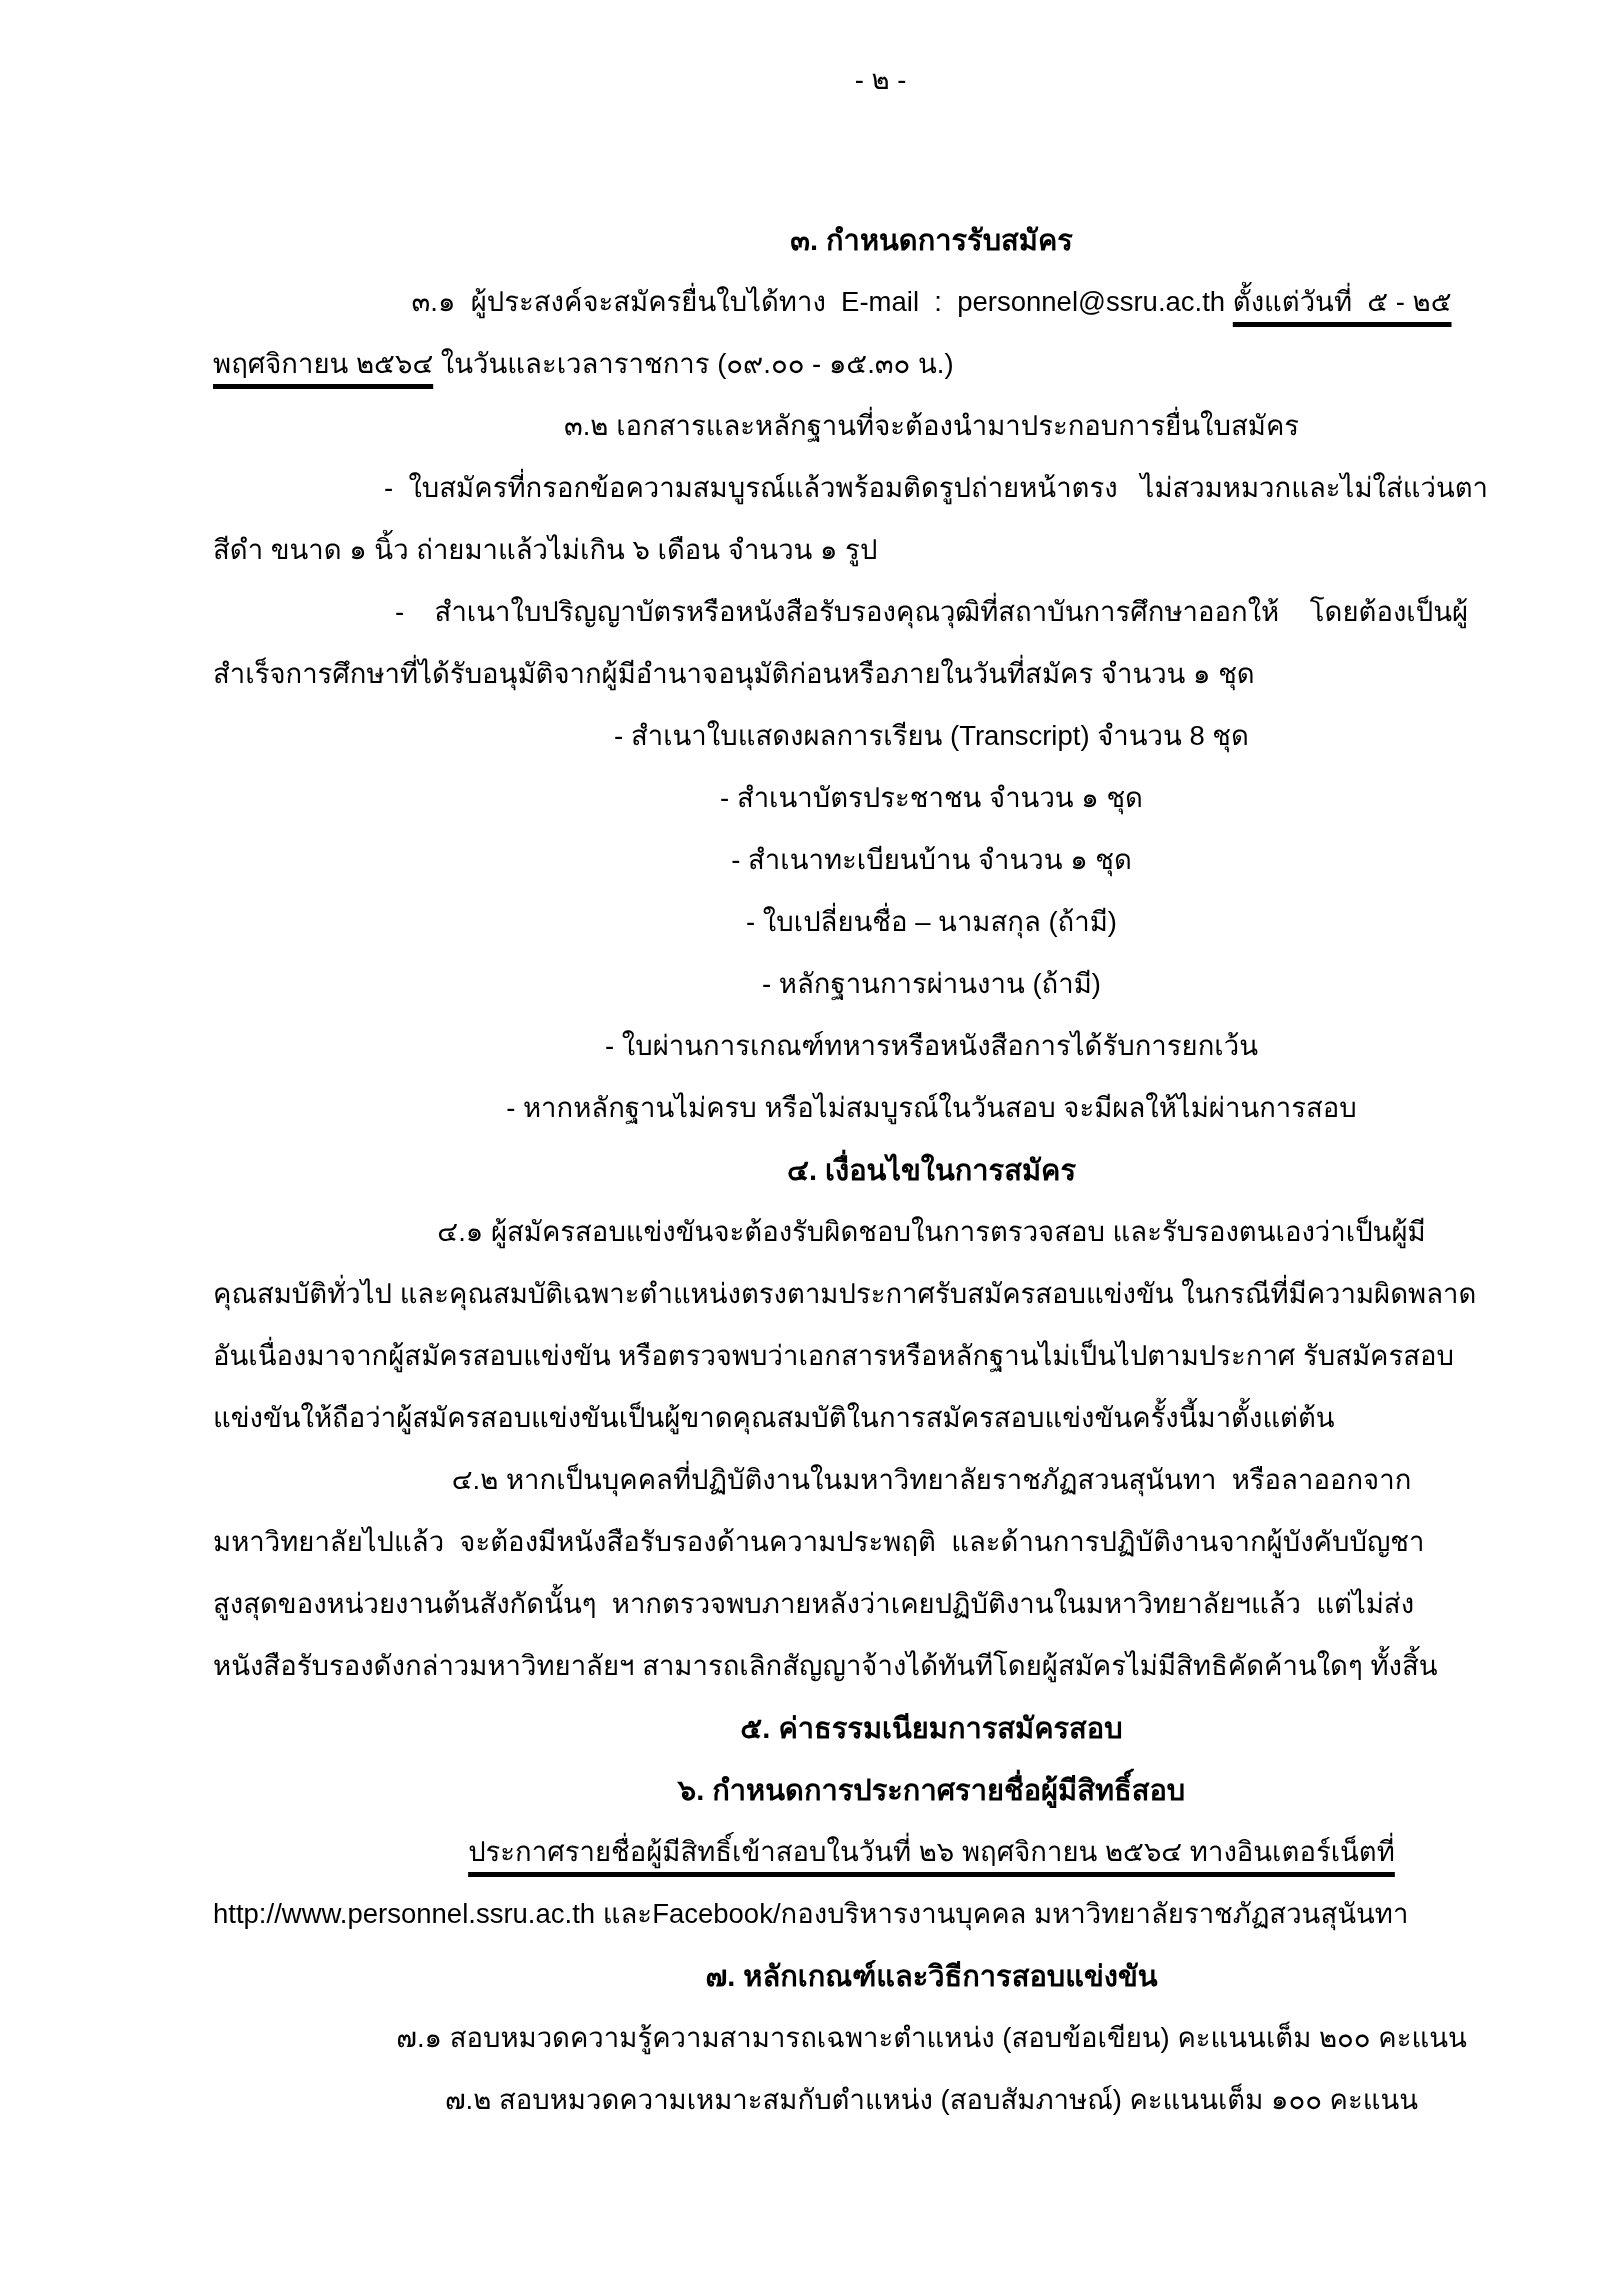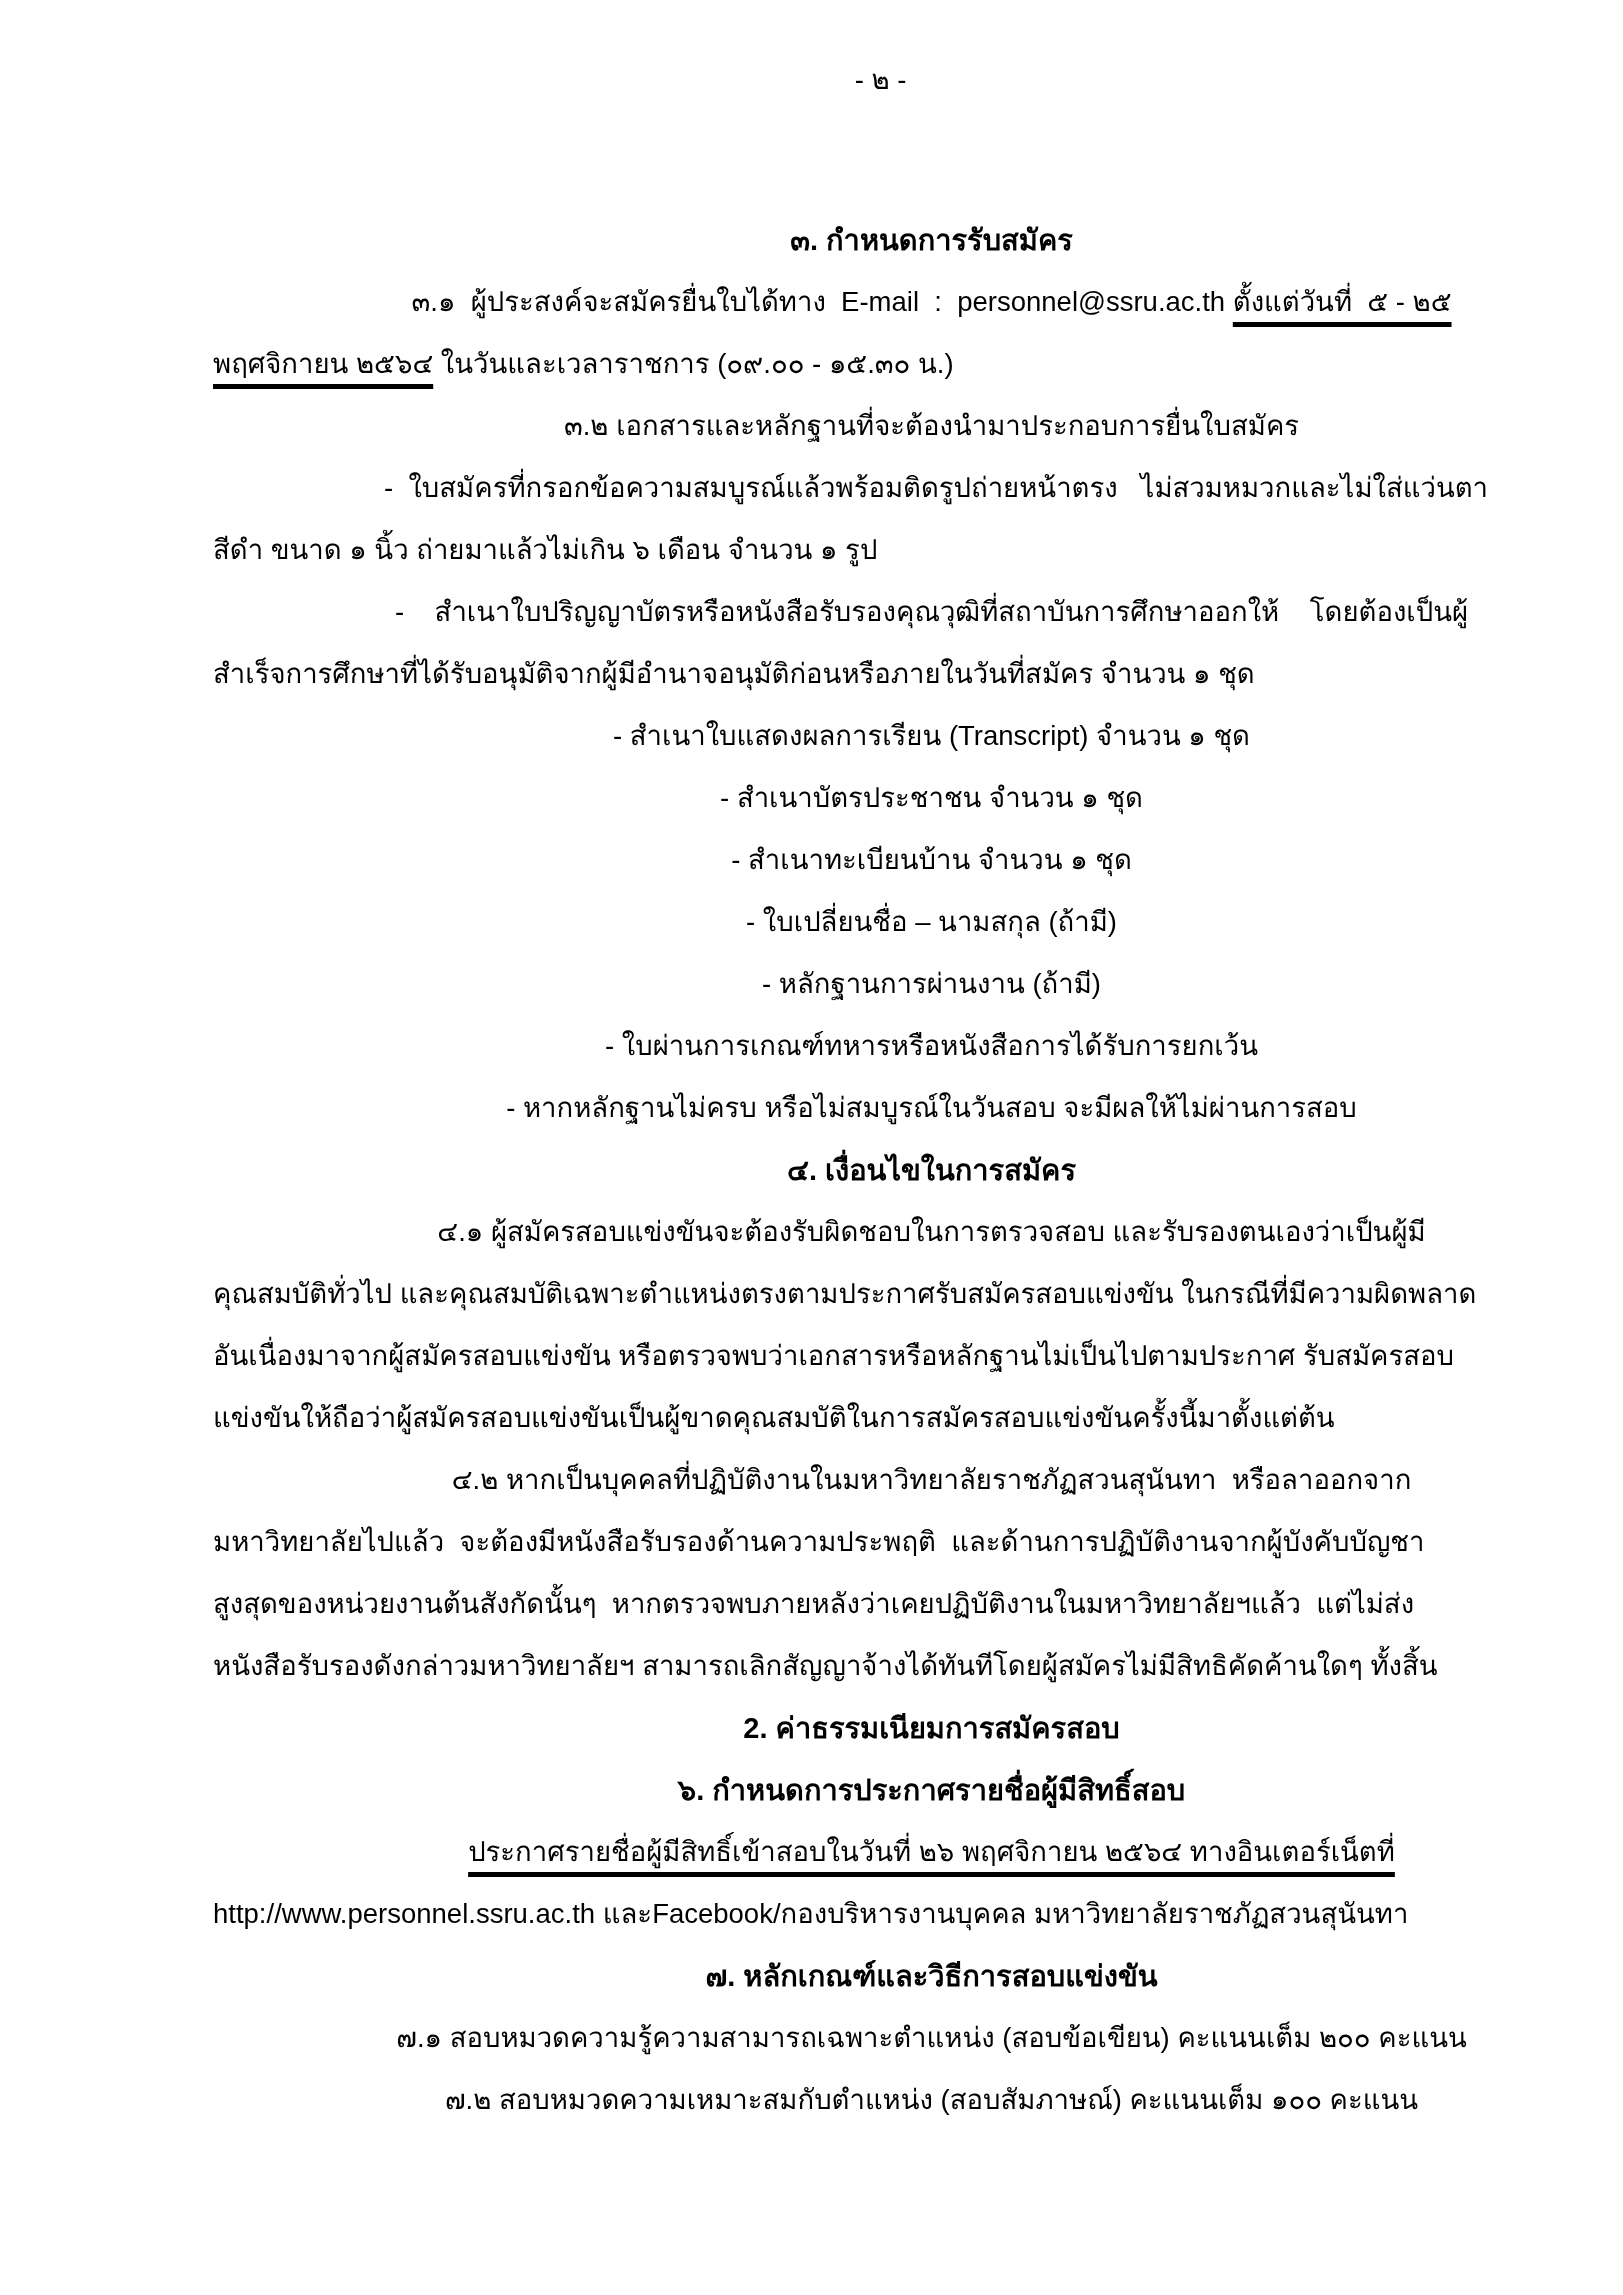--- a/index.html
+++ b/index.html
@@ -49,41 +49,41 @@
     <div class="line"><span class="u">พฤศจิกายน ๒๕๖๔</span><span> ในวันและเวลาราชการ (๐๙.๐๐ - ๑๕.๓๐ น.)</span></div>
 
     <div class="line ind">๓.๒ เอกสารและหลักฐานที่จะต้องนำมาประกอบการยื่นใบสมัคร</div>
 
     <div class="line ind">-  ใบสมัครที่กรอกข้อความสมบูรณ์แล้วพร้อมติดรูปถ่ายหน้าตรง   ไม่สวมหมวกและไม่ใส่แว่นตา</div>
     <div class="line">สีดำ ขนาด ๑ นิ้ว ถ่ายมาแล้วไม่เกิน ๖ เดือน จำนวน ๑ รูป</div>
 
     <div class="line ind">-    สำเนาใบปริญญาบัตรหรือหนังสือรับรองคุณวุฒิที่สถาบันการศึกษาออกให้    โดยต้องเป็นผู้</div>
     <div class="line">สำเร็จการศึกษาที่ได้รับอนุมัติจากผู้มีอำนาจอนุมัติก่อนหรือภายในวันที่สมัคร จำนวน ๑ ชุด</div>
 
-    <div class="line ind">- สำเนาใบแสดงผลการเรียน (Transcript) จำนวน ๑ ชุด</div>
+    <div class="line ind">- สำเนาใบแสดงผลการเรียน (Transcript) จำนวน 8 ชุด</div>
     <div class="line ind">- สำเนาบัตรประชาชน จำนวน ๑ ชุด</div>
     <div class="line ind">- สำเนาทะเบียนบ้าน จำนวน ๑ ชุด</div>
     <div class="line ind">- ใบเปลี่ยนชื่อ – นามสกุล (ถ้ามี)</div>
     <div class="line ind">- หลักฐานการผ่านงาน (ถ้ามี)</div>
     <div class="line ind">- ใบผ่านการเกณฑ์ทหารหรือหนังสือการได้รับการยกเว้น</div>
     <div class="line ind">- หากหลักฐานไม่ครบ หรือไม่สมบูรณ์ในวันสอบ จะมีผลให้ไม่ผ่านการสอบ</div>
 
     <div class="line ind head">๔. เงื่อนไขในการสมัคร</div>
 
     <div class="line ind">๔.๑ ผู้สมัครสอบแข่งขันจะต้องรับผิดชอบในการตรวจสอบ และรับรองตนเองว่าเป็นผู้มี</div>
     <div class="line">คุณสมบัติทั่วไป และคุณสมบัติเฉพาะตำแหน่งตรงตามประกาศรับสมัครสอบแข่งขัน ในกรณีที่มีความผิดพลาด</div>
     <div class="line">อันเนื่องมาจากผู้สมัครสอบแข่งขัน หรือตรวจพบว่าเอกสารหรือหลักฐานไม่เป็นไปตามประกาศ รับสมัครสอบ</div>
     <div class="line">แข่งขันให้ถือว่าผู้สมัครสอบแข่งขันเป็นผู้ขาดคุณสมบัติในการสมัครสอบแข่งขันครั้งนี้มาตั้งแต่ต้น</div>
 
     <div class="line ind">๔.๒ หากเป็นบุคคลที่ปฏิบัติงานในมหาวิทยาลัยราชภัฏสวนสุนันทา  หรือลาออกจาก</div>
     <div class="line">มหาวิทยาลัยไปแล้ว  จะต้องมีหนังสือรับรองด้านความประพฤติ  และด้านการปฏิบัติงานจากผู้บังคับบัญชา</div>
     <div class="line">สูงสุดของหน่วยงานต้นสังกัดนั้นๆ  หากตรวจพบภายหลังว่าเคยปฏิบัติงานในมหาวิทยาลัยฯแล้ว  แต่ไม่ส่ง</div>
     <div class="line">หนังสือรับรองดังกล่าวมหาวิทยาลัยฯ สามารถเลิกสัญญาจ้างได้ทันทีโดยผู้สมัครไม่มีสิทธิคัดค้านใดๆ ทั้งสิ้น</div>
 
-    <div class="line ind head">2. ค่าธรรมเนียมการสมัครสอบ</div>
+    <div class="line ind head">๕. ค่าธรรมเนียมการสมัครสอบ</div>
 
     <div class="line ind head">๖. กำหนดการประกาศรายชื่อผู้มีสิทธิ์สอบ</div>
     <div class="line ind"><span class="u">ประกาศรายชื่อผู้มีสิทธิ์เข้าสอบในวันที่ ๒๖ พฤศจิกายน ๒๕๖๔ ทางอินเตอร์เน็ตที่</span></div>
     <div class="line"><span>http://www.personnel.ssru.ac.th</span><span> และFacebook/กองบริหารงานบุคคล มหาวิทยาลัยราชภัฏสวนสุนันทา</span></div>
 
     <div class="line ind head">๗. หลักเกณฑ์และวิธีการสอบแข่งขัน</div>
     <div class="line ind">๗.๑ สอบหมวดความรู้ความสามารถเฉพาะตำแหน่ง (สอบข้อเขียน) คะแนนเต็ม ๒๐๐ คะแนน</div>
     <div class="line ind">๗.๒ สอบหมวดความเหมาะสมกับตำแหน่ง (สอบสัมภาษณ์) คะแนนเต็ม ๑๐๐ คะแนน</div>
 
   </div>

